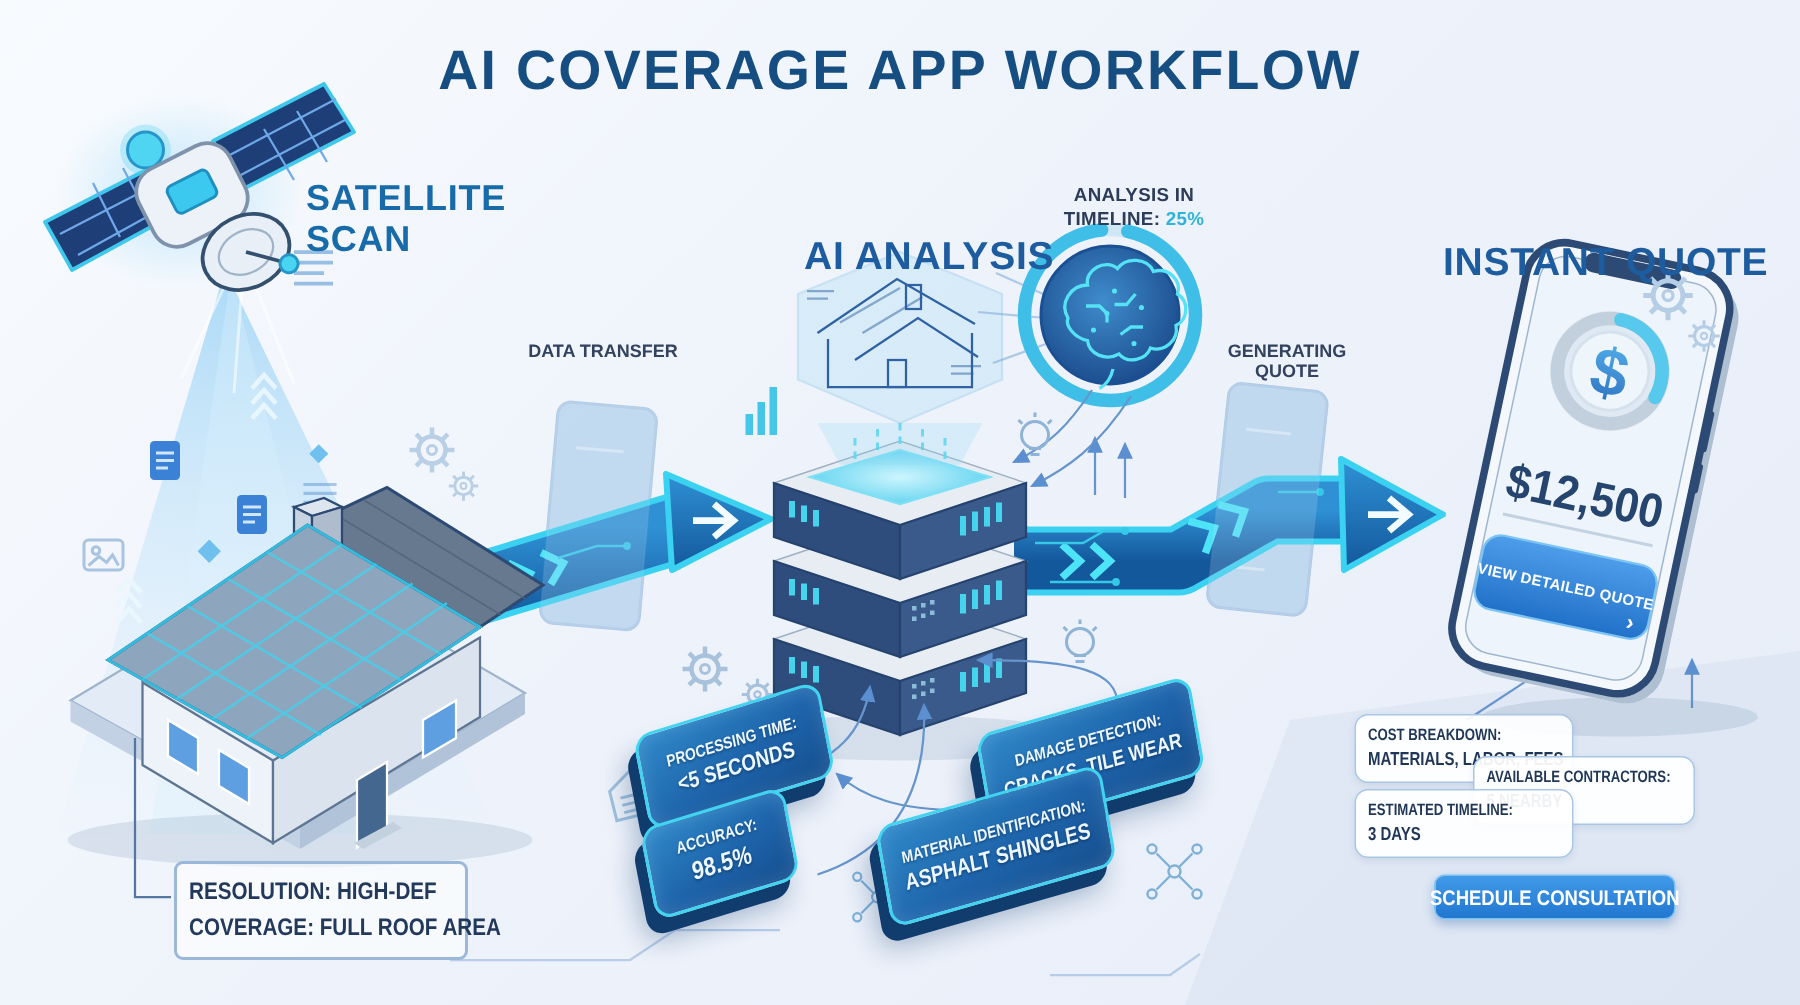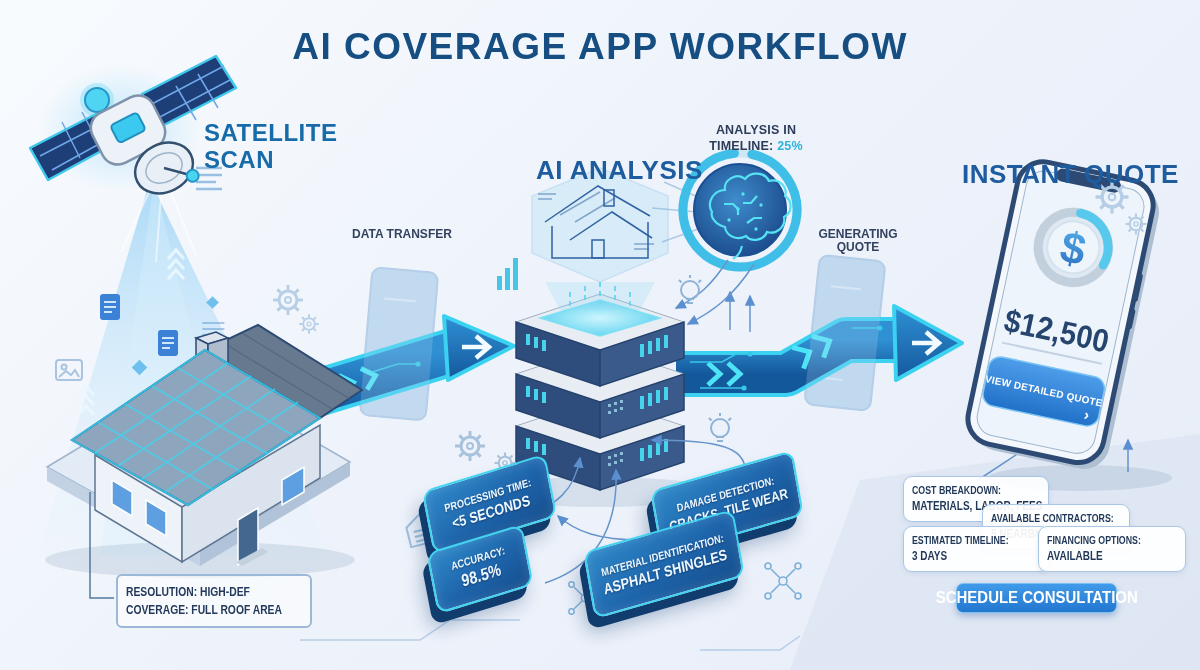--- a/index.html
+++ b/index.html
@@ -11,37 +11,37 @@
   .title{top:26px;left:0;width:100%;text-align:center;font-size:37px;font-weight:700;
     color:#174e82;letter-spacing:1.5px;}
   .stage{font-weight:700;line-height:1.12;}
   .stage.teal{color:#176ba8;font-size:24px;letter-spacing:.5px;}
   .stage.blue{color:#1d5c9e;font-size:26px;letter-spacing:.5px;margin-top:40px;}
   .stage.navy{color:#32425f;font-size:12px;text-align:center;}
   .progress-badge{left:694px;top:122px;width:124px;text-align:center;font-size:12.5px;
     font-weight:700;color:#2c3c59;line-height:1.3;letter-spacing:.2px;}
   .progress-badge .val{color:#2fb4d9;}
   .res-box{left:116px;top:574px;width:176px;border:2px solid #9cb8d8;border-radius:6px;
-    padding:7px 8px;font-size:12px;font-weight:700;color:#23395c;line-height:1.5;
+    padding:7px 8px;font-size:16px;font-weight:700;color:#23395c;line-height:1.5;
     background:rgba(255,255,255,.55);}
   .res-box .ln{white-space:nowrap;transform:scaleX(.86);transform-origin:left center;}
   .tile{background:linear-gradient(155deg,#2f8aca 0%,#1e64ab 55%,#154e8d 100%);
     border:2px solid #41d3ef;border-radius:12px;color:#ecf7ff;text-align:center;
     box-shadow:-7px 9px 0 #113c6e,-10px 13px 18px rgba(17,60,110,.32),inset 0 0 12px rgba(255,255,255,.14);
     display:flex;flex-direction:column;justify-content:center;gap:2px;
     text-shadow:0 1px 2px rgba(0,25,55,.45);}
   .tile .t-lbl{font-size:11px;font-weight:700;white-space:nowrap;transform:scaleX(.85);}
   .tile .t-val{font-size:15px;font-weight:700;white-space:nowrap;transform:scaleX(.85);}
   .card{background:rgba(255,255,255,.93);border:1.6px solid #a9c6e4;border-radius:9px;
     padding:6px 8px;color:#1f3657;font-weight:700;line-height:1.35;
     box-shadow:0 2px 5px rgba(60,100,150,.12);}
   .card .c-lbl{font-size:11px;white-space:nowrap;transform:scaleX(.8);transform-origin:left center;}
   .card .c-val{font-size:12.5px;white-space:nowrap;transform:scaleX(.8);transform-origin:left center;}
   .consult-btn{left:956px;top:583px;width:159px;height:28px;border:1px solid #7cc0f2;border-radius:7px;
-    background:linear-gradient(#419ae9,#2277cf);color:#fff;font-weight:700;font-size:17px;
+    background:linear-gradient(#419ae9,#2277cf);color:#fff;font-weight:700;font-size:14px;
     display:flex;align-items:center;justify-content:center;cursor:pointer;
     box-shadow:0 3px 7px rgba(30,90,160,.35);}
   .consult-btn span{white-space:nowrap;transform:scaleX(.88);}
 </style>
 </head>
 <body>
 
 <div class="canvas">
 
 <svg class="abs" width="1200" height="670" viewBox="0 0 1200 670" style="left:0;top:0;">
@@ -458,22 +458,18 @@
   <div class="c-val">MATERIALS, LABOR, FEES</div>
 </div>
 <div class="abs card" style="left:982px;top:476px;width:130px;margin-top:28px;">
   <div class="c-lbl">AVAILABLE CONTRACTORS:</div>
   <div class="c-val">5 NEARBY</div>
 </div>
 <div class="abs card" style="left:903px;top:526px;width:128px;">
   <div class="c-lbl">ESTIMATED TIMELINE:</div>
   <div class="c-val">3 DAYS</div>
 </div>
-<div class="abs card" style="left:1038px;top:526px;width:130px;">
-  <div class="c-lbl">FINANCING OPTIONS:</div>
-  <div class="c-val">AVAILABLE</div>
-</div>
 
 <div class="abs consult-btn">
   <span>SCHEDULE CONSULTATION</span>
 </div>
 
 </div>
 
 </body></html>

